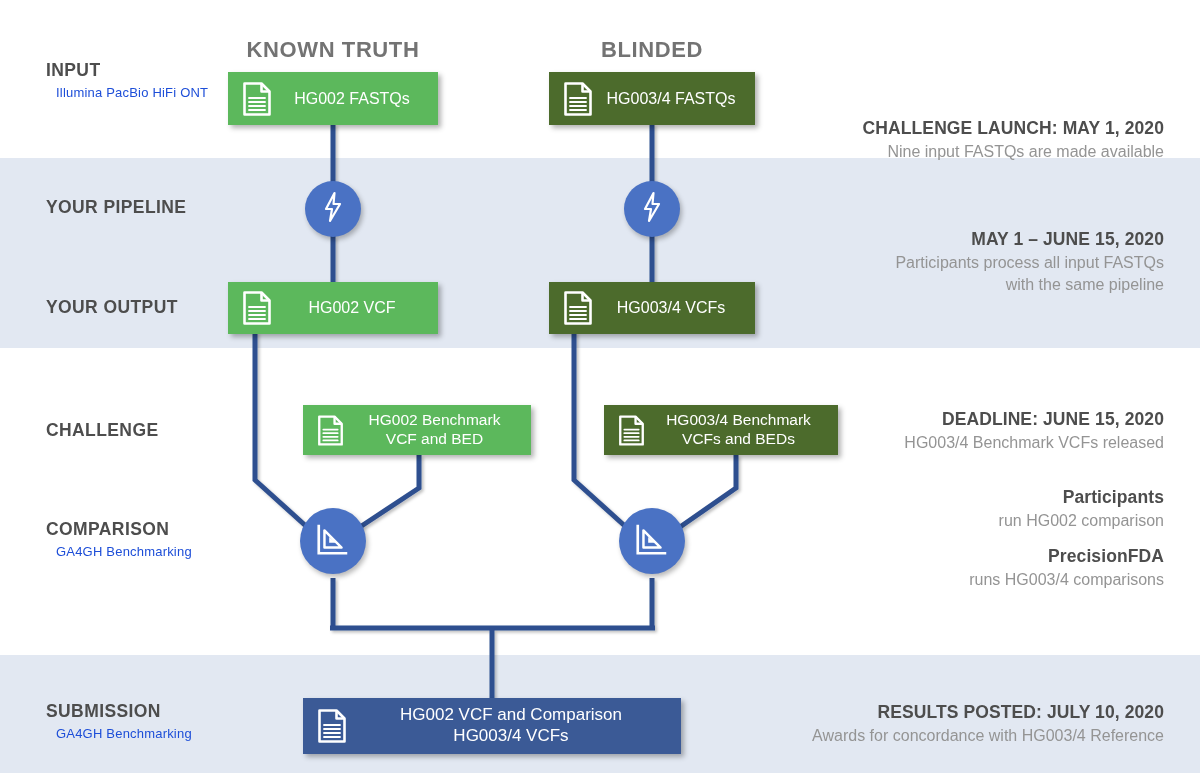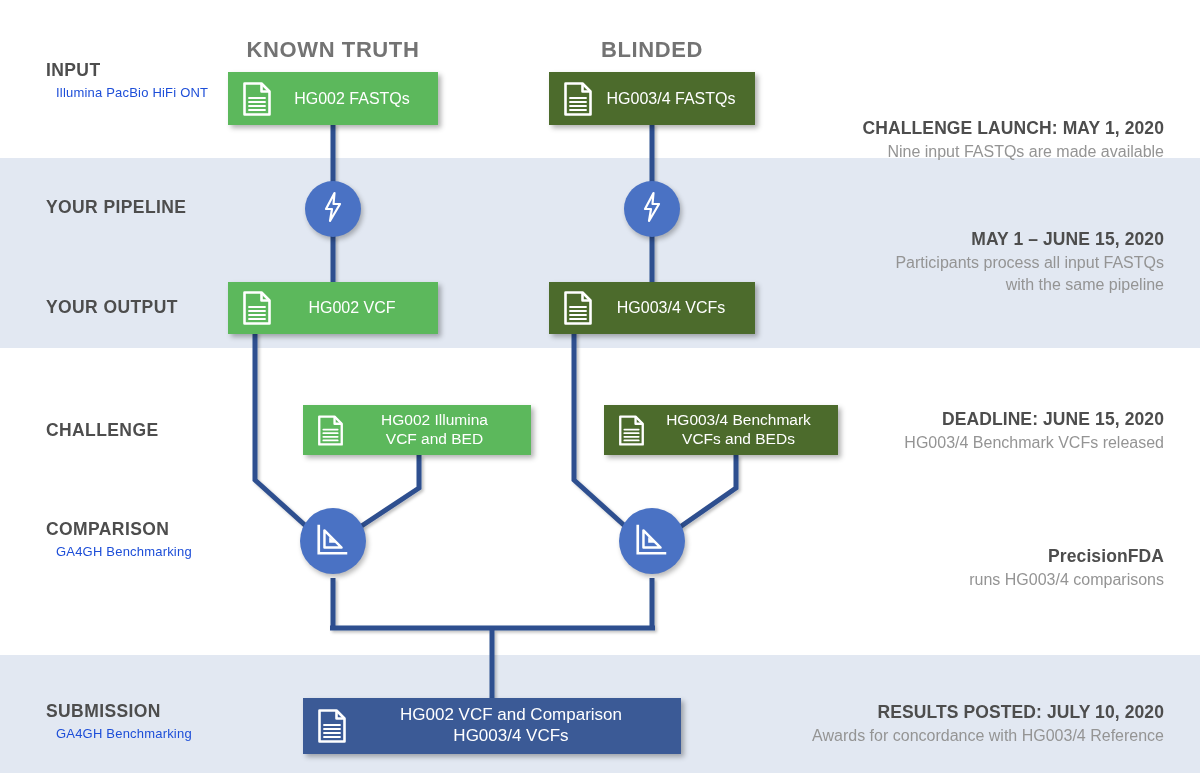--- a/index.html
+++ b/index.html
@@ -276,21 +276,21 @@
         <path d="M2.5,2.5 h17 l8,8 v23 h-25 z" fill="none" stroke="#ffffff" stroke-width="2.6" stroke-linejoin="round"></path>
         <path d="M19.5,2.5 v8 h8" fill="none" stroke="#ffffff" stroke-width="2.6" stroke-linejoin="round"></path>
         <g stroke="#ffffff" stroke-width="1.9" stroke-linecap="round">
           <line x1="7" y1="17" x2="23" y2="17"></line>
           <line x1="7" y1="21" x2="23" y2="21"></line>
           <line x1="7" y1="25" x2="23" y2="25"></line>
           <line x1="7" y1="29" x2="23" y2="29"></line>
         </g>
       </svg>
     </span>
-    <span class="node-label" style="font-size:15.5px;">HG002 Illumina
+    <span class="node-label" style="font-size:15.5px;">HG002 Benchmark
 VCF and BED</span>
   </div>
 
   <div class="node dgreen" style="left:604px; top:405px; width:234px; height:50px;">
     <span class="doc-icon">
       <svg width="27" height="33" viewBox="0 0 30 36">
         <path d="M2.5,2.5 h17 l8,8 v23 h-25 z" fill="none" stroke="#ffffff" stroke-width="2.6" stroke-linejoin="round"></path>
         <path d="M19.5,2.5 v8 h8" fill="none" stroke="#ffffff" stroke-width="2.6" stroke-linejoin="round"></path>
         <g stroke="#ffffff" stroke-width="1.9" stroke-linecap="round">
           <line x1="7" y1="17" x2="23" y2="17"></line>
@@ -366,20 +366,24 @@
     <div class="note-title">MAY 1 – JUNE 15, 2020</div>
     <div class="note-body">Participants process all input FASTQs
 with the same pipeline</div>
   </div>
 
   <div class="note" style="top:409px;">
     <div class="note-title">DEADLINE: JUNE 15, 2020</div>
     <div class="note-body">HG003/4 Benchmark VCFs released</div>
   </div>
 
+  <div class="note" style="top:487px;">
+    <div class="note-title">Participants</div>
+    <div class="note-body">run HG002 comparison</div>
+  </div>
 
   <div class="note" style="top:546px;">
     <div class="note-title">PrecisionFDA</div>
     <div class="note-body">runs HG003/4 comparisons</div>
   </div>
 
   <div class="note" style="top:702px;">
     <div class="note-title">RESULTS POSTED: JULY 10, 2020</div>
     <div class="note-body">Awards for concordance with HG003/4 Reference</div>
   </div>

